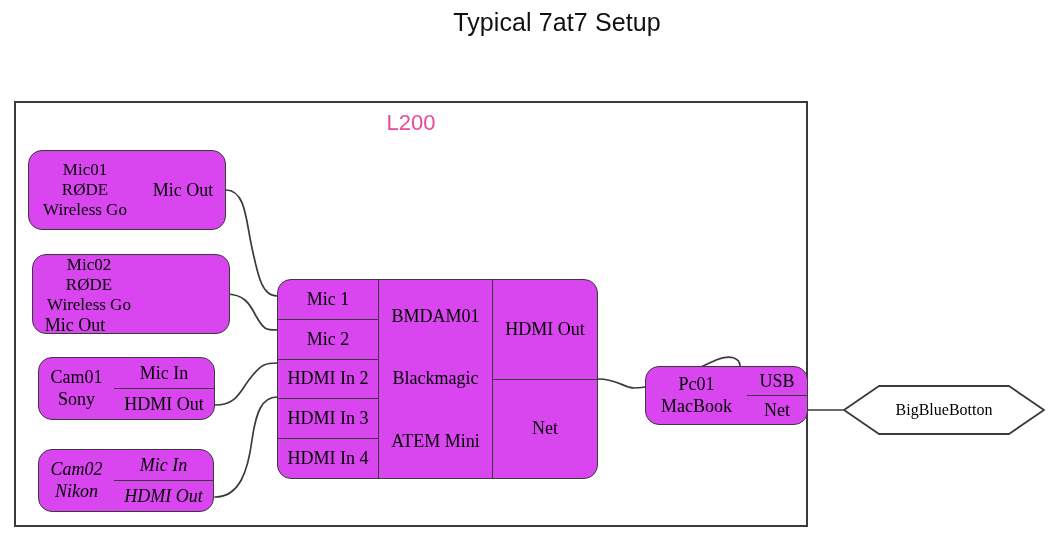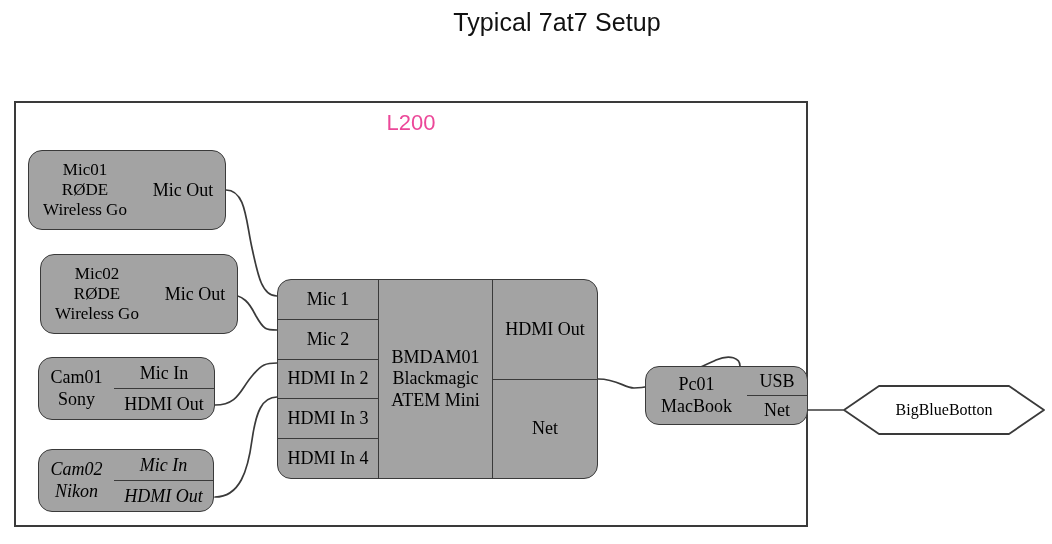--- a/index.html
+++ b/index.html
@@ -62,21 +62,21 @@
     font-family: "Liberation Sans", "DejaVu Sans", sans-serif;
     font-size: 22px;
     color: #ec4899;
   }
   
   .dev {
     position: absolute;
     box-sizing: border-box;
     border: 1.6px solid #3a3a3a;
     border-radius: 14px;
-    background: #a3a3a3;
+    background: #d946ef;
     display: flex;
     overflow: hidden;
   }
   .dev .body {
     display: flex;
     flex-direction: column;
     align-items: center;
     justify-content: center;
     text-align: center;
     line-height: 1.18;
@@ -104,32 +104,32 @@
     flex: 1 1 auto;
   }
   .port + .port {
     border-top: 1.6px solid #3a3a3a;
   }
   .t16 { font-size: 17px; }
   .t17 { font-size: 18px; }
 
   
   #mic01 { left: 28px;  top: 150px; width: 198px; height: 80px; }
-  #mic02 { left: 40px;  top: 254px; width: 198px; height: 80px; }
+  #mic02 { left: 32px;  top: 254px; width: 198px; height: 80px; flex-direction: column; }
   #mic01 .body, #mic02 .body { width: 112px; height: 100%; }
   #mic01 .ports, #mic02 .ports { width: 84px; }
 
   #cam01 { left: 38px; top: 357px; width: 177px; height: 63px; }
   #cam02 { left: 38px; top: 449px; width: 176px; height: 63px; font-style: italic; }
   #cam01 .body, #cam02 .body { width: 76px; height: 100%; }
   #cam01 .ports, #cam02 .ports { width: 101px; }
 
   #atem  { left: 277px; top: 279px; width: 321px; height: 200px; }
   #atem .ports.left  { width: 101px; }
-  #atem .body        { width: 113px; height: 100%; }
+  #atem .body        { width: 113px; height: 100%; gap: 41px; }
   #atem .ports.right { width: 105px; }
   #atem .ports.left .port { flex: 1 1 0; }
 
   #pc01  { left: 645px; top: 366px; width: 163px; height: 59px; }
   #pc01 .body  { width: 101px; height: 100%; }
   #pc01 .ports { width: 60px; }
 
   
   #bbb {
     position: absolute;

